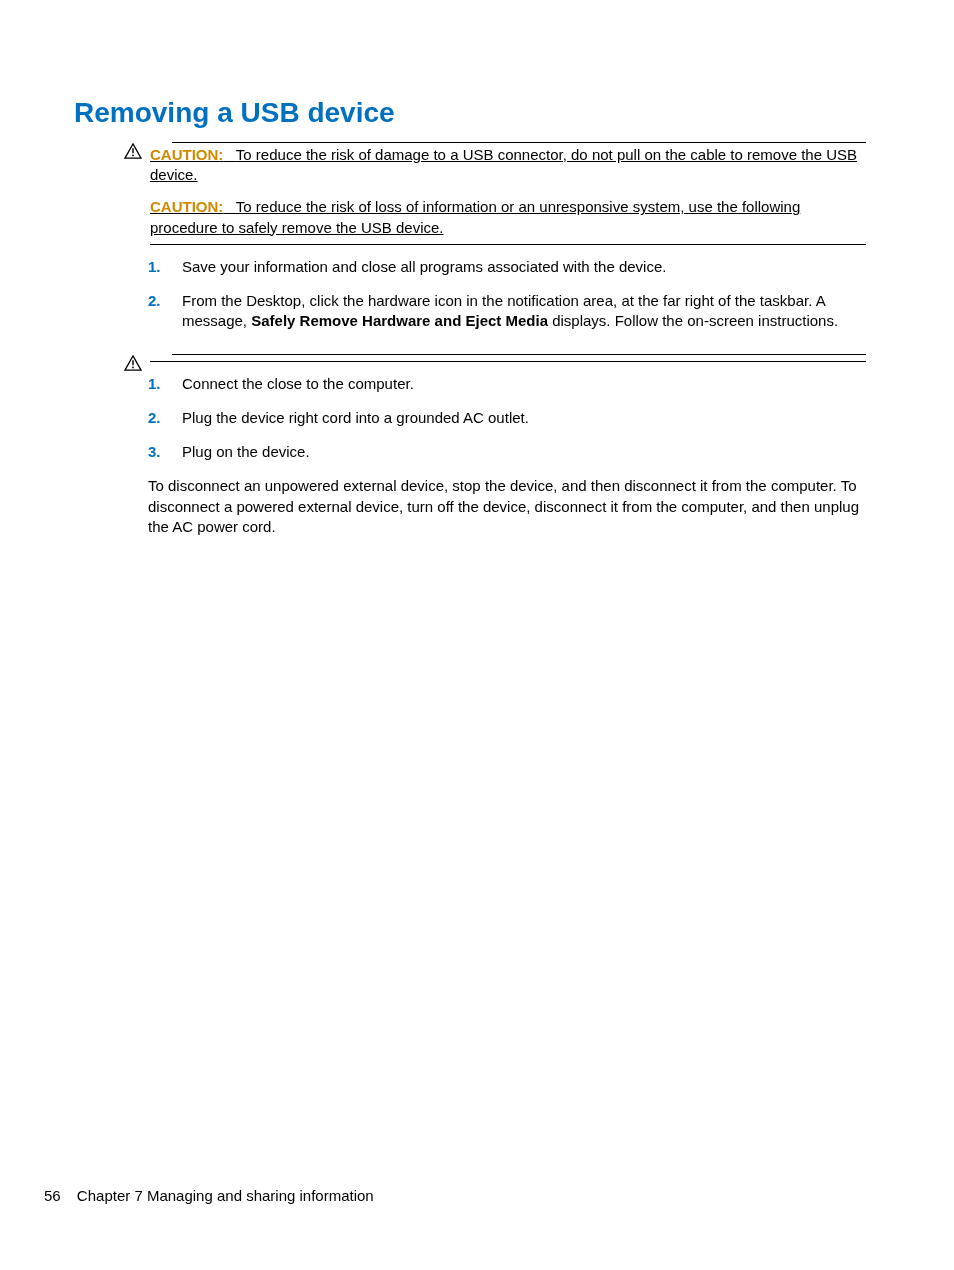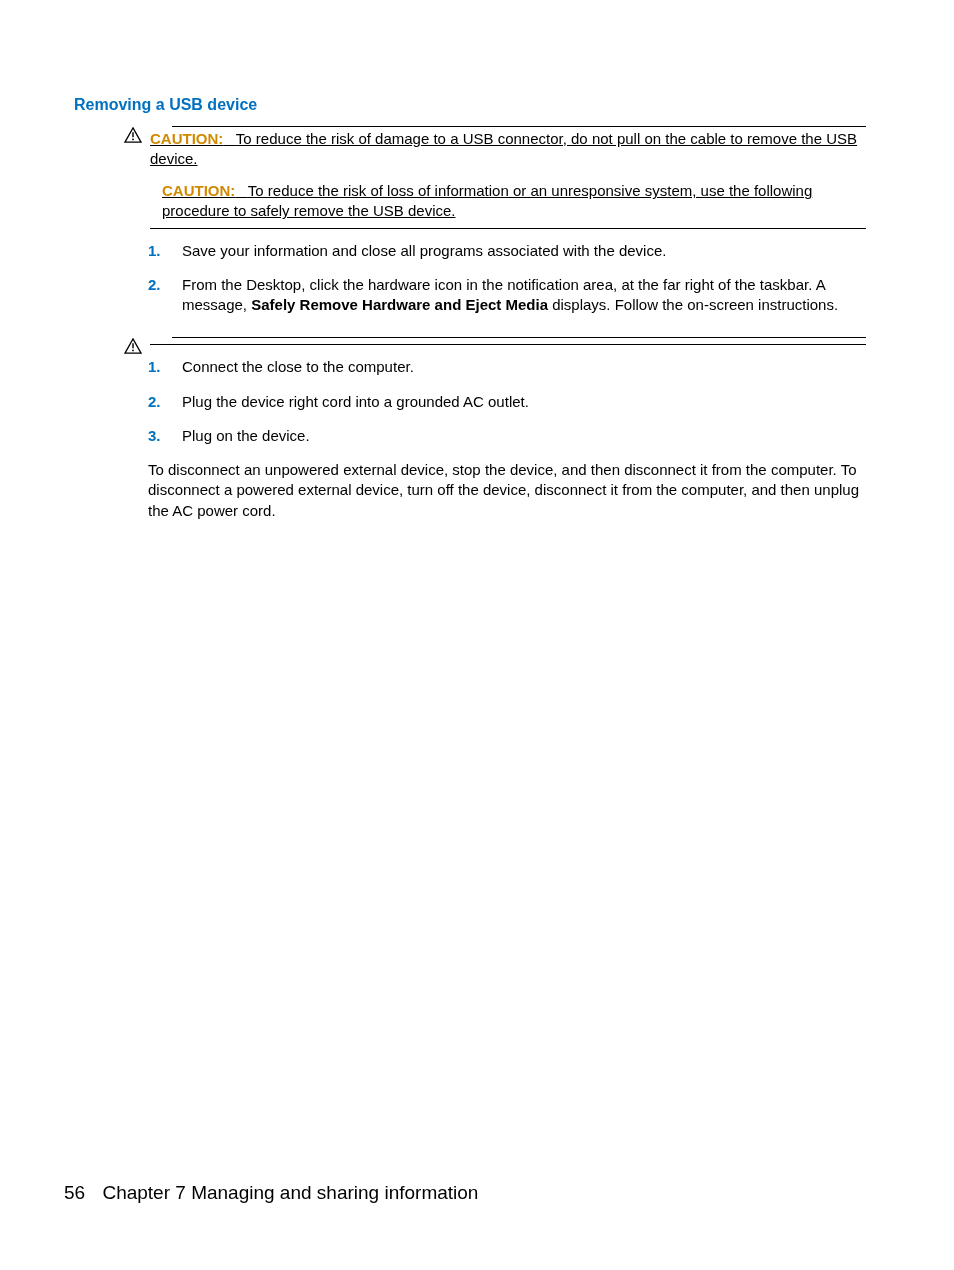--- a/index.html
+++ b/index.html
@@ -9,21 +9,21 @@
     background: #fff;
     font-family: Arial, Helvetica, sans-serif;
     font-size: 15px;
     color: #000;
     position: relative;
     padding: 94px 88px 0 74px;
     line-height: 1.35;
   }
   h2.section-heading {
     color: #0070c0;
-    font-size: 16px;
+    font-size: 28px;
     font-weight: bold;
     margin-bottom: 10px;
   }
   .caution-block {
     margin-left: 52px;
     margin-right: 0;
     position: relative;
     padding-left: 24px;
   }
   .caution-icon {
@@ -46,21 +46,21 @@
   }
   .caution-label {
     color: #d18a00;
     font-weight: bold;
   }
   .caution-para {
     margin-left: 0;
   }
   .caution-second {
     margin-top: 12px;
-    margin-left: 12px;
+    margin-left: 0;
   }
   ol.steps {
     list-style: none;
     margin-left: 74px;
     margin-top: 4px;
   }
   ol.steps > li {
     display: flex;
     margin-bottom: 14px;
   }
@@ -74,22 +74,22 @@
   }
   .bold-inline { font-weight: bold; margin-top: 47px; }
   .section-block { margin-bottom: 22px; }
   .body-para {
     margin-left: 74px;
     margin-top: 6px;
   }
   .footer {
     position: absolute;
     bottom: 64px;
-    left: 64px;
-    font-size: 19px;
+    left: 44px;
+    font-size: 15px;
   }
   .footer .page-num { margin-right: 12px; }
   .caution-content {
     padding-left: 0;
     text-decoration: underline;
   }
 </style>
 </head>
 <body>
 

